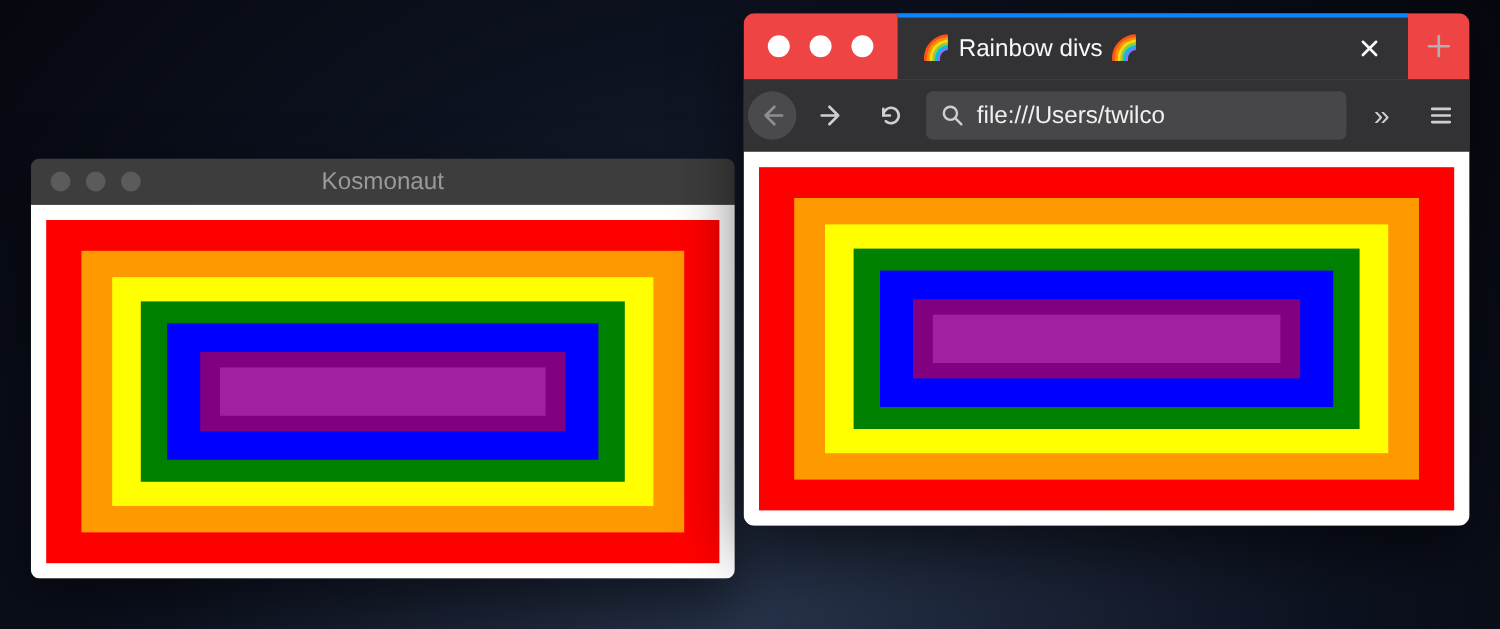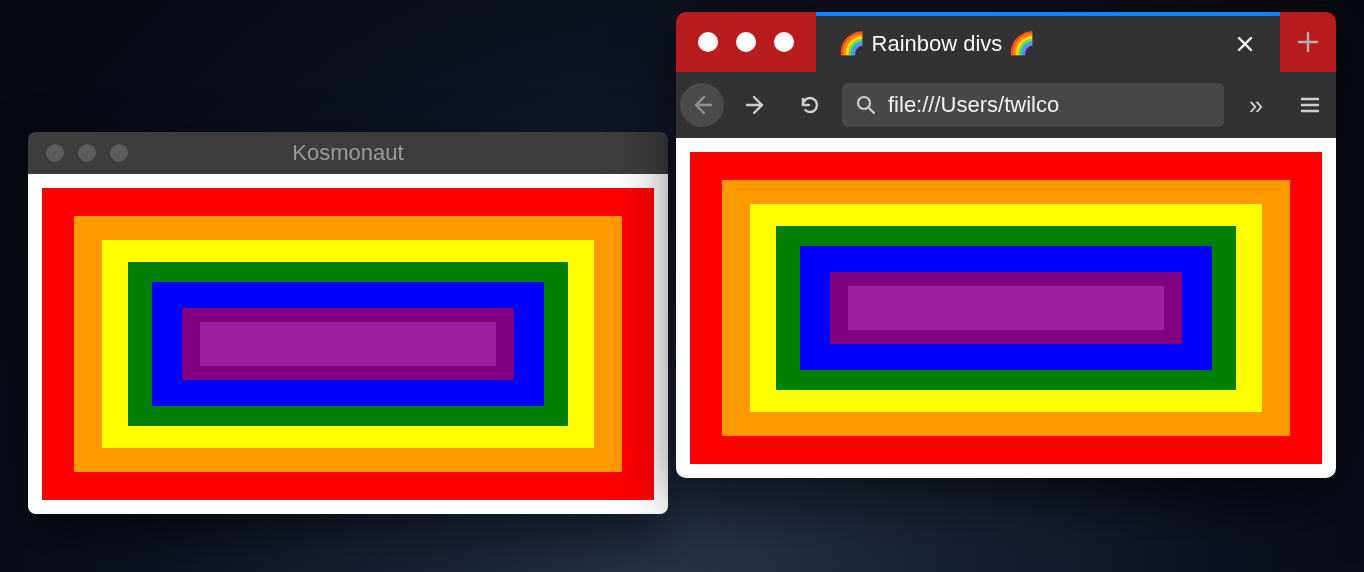--- a/index.html
+++ b/index.html
@@ -9,21 +9,21 @@
     height: 572px;
     overflow: hidden;
     font-family: -apple-system, "Helvetica Neue", Arial, sans-serif;
     background: radial-gradient(circle at 50% 100%, #27334a 0%, #0d1220 60%, #06080f 100%);
   }
 
   
   .kos-window {
     position: absolute;
     left: 28px;
-    top: 132px;
+    top: 144px;
     width: 640px;
     border-radius: 8px;
     overflow: hidden;
     box-shadow: 0 18px 50px rgba(0,0,0,0.55);
   }
   .kos-titlebar {
     height: 42px;
     background: #3d3d3e;
     display: flex;
     align-items: center;
@@ -57,21 +57,21 @@
   .ff-window {
     position: absolute;
     left: 676px;
     top: 12px;
     width: 660px;
     border-radius: 10px;
     overflow: hidden;
     box-shadow: 0 22px 60px rgba(0,0,0,0.6);
   }
   .ff-top {
-    background: #b91c1c;
+    background: #ef4444;
   }
   .ff-tabbar {
     display: flex;
     align-items: stretch;
     height: 60px;
   }
   .ff-traffic {
     display: flex;
     align-items: center;
     gap: 18px;

